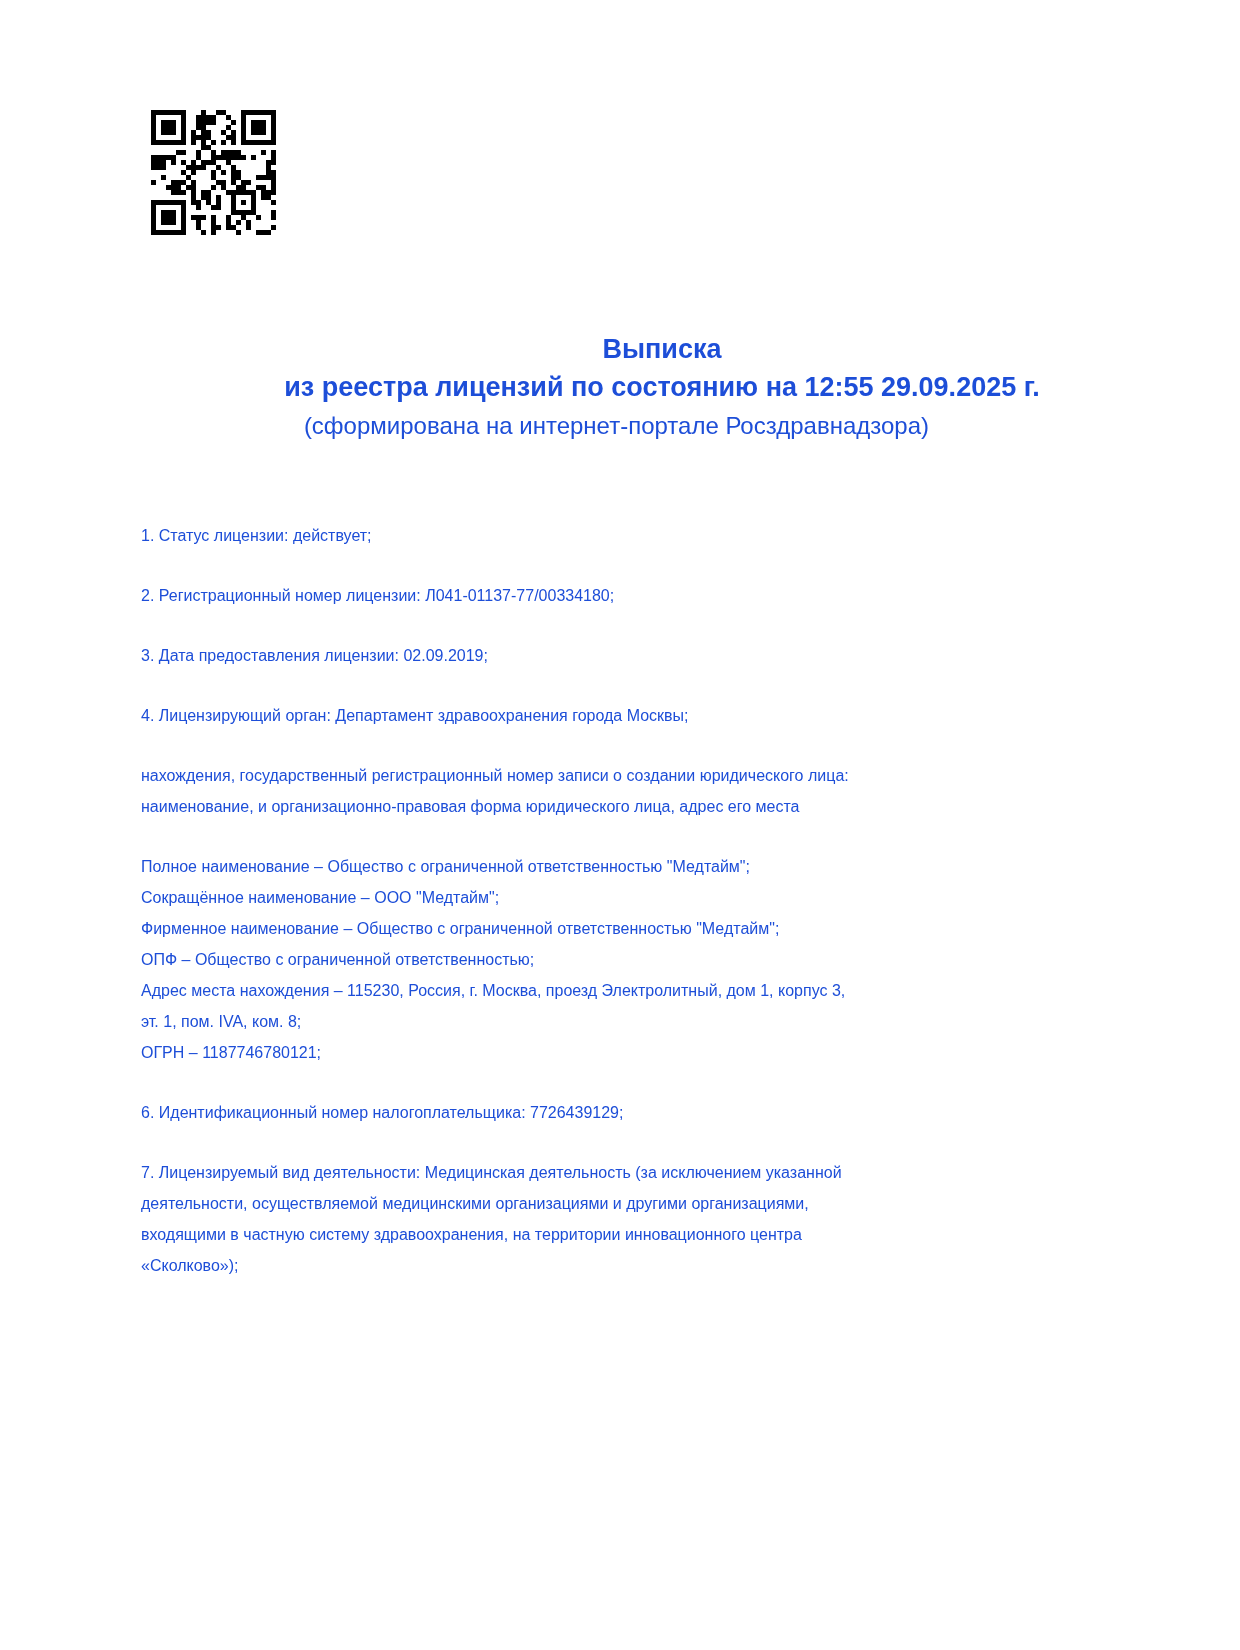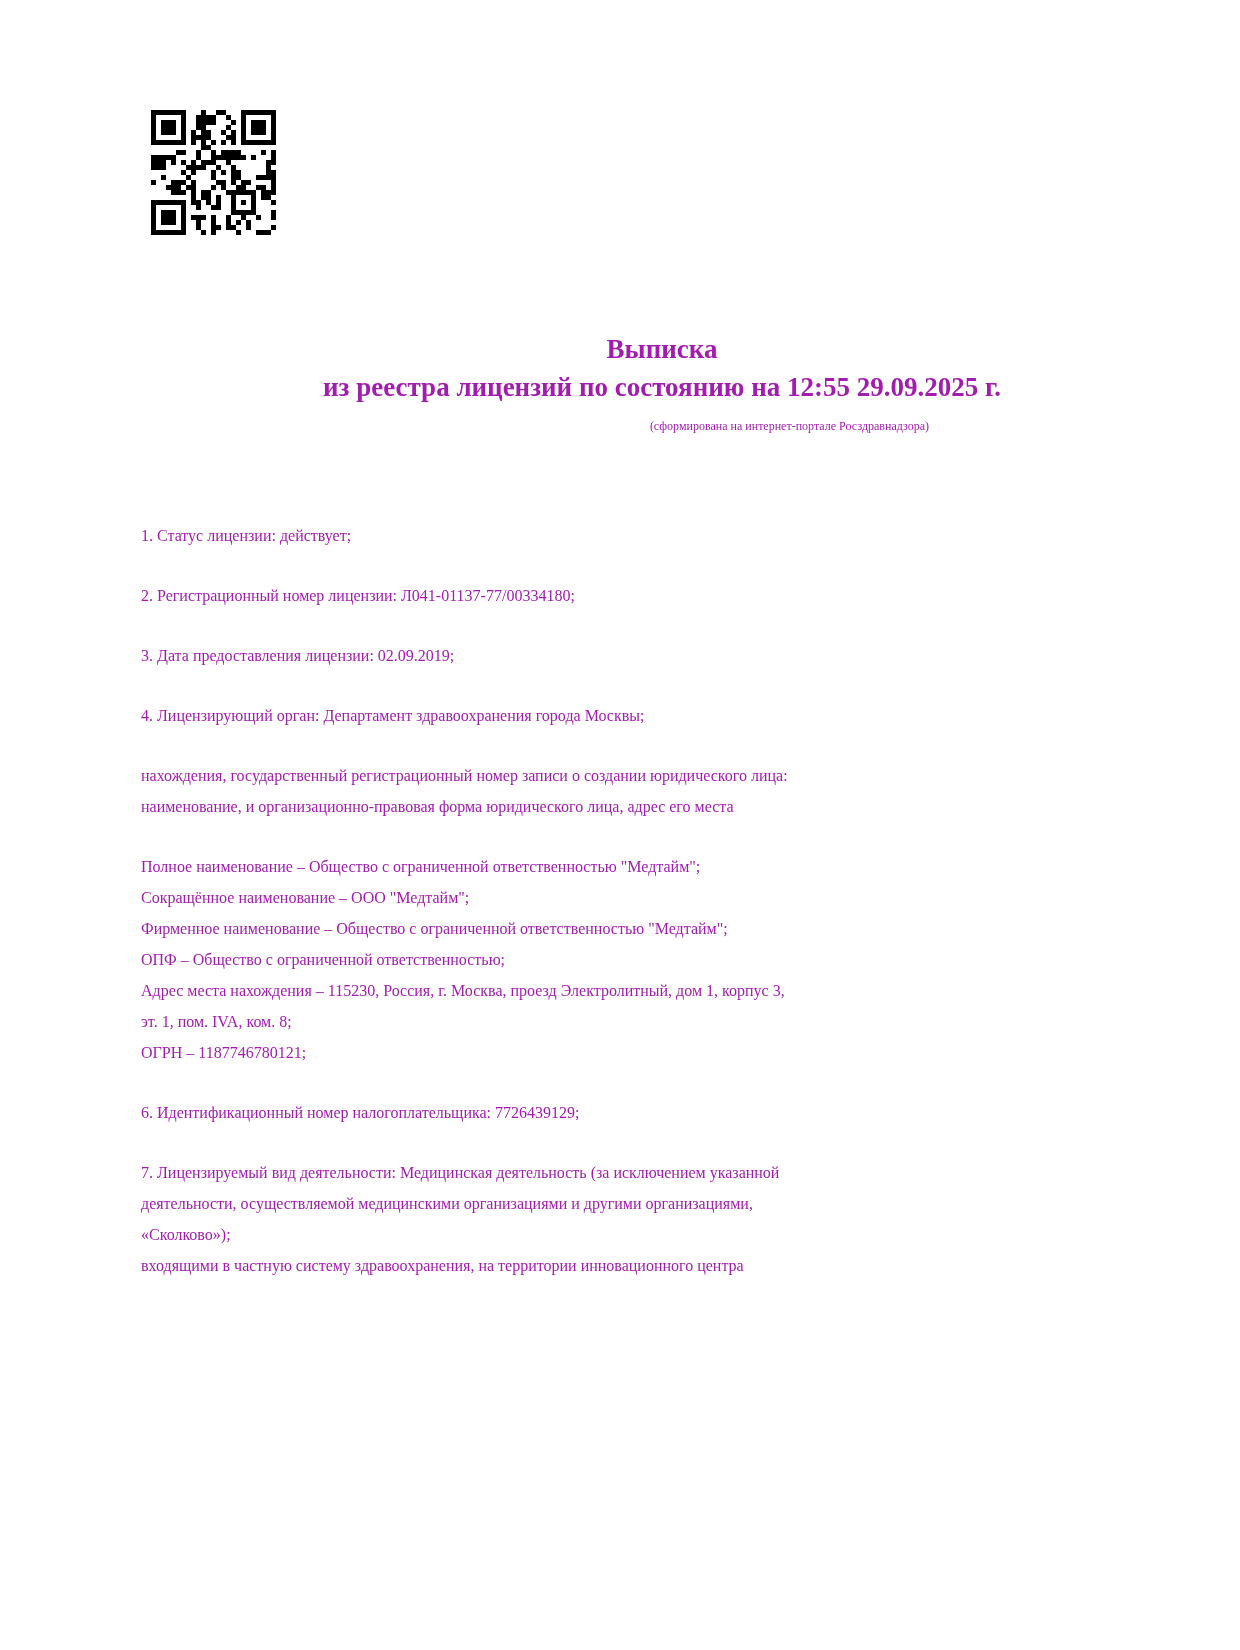--- a/index.html
+++ b/index.html
@@ -5,22 +5,22 @@
   html, body {
     margin: 0;
     padding: 0;
     background: #ffffff;
   }
   #page {
     position: relative;
     width: 1044px;
     height: 1650px;
     background: #ffffff;
-    font-family: Liberation Serif, serif;
-    color: #a21caf;
+    font-family: Liberation Sans, sans-serif;
+    color: #1d4ed8;
     overflow: hidden;
   }
   #qr {
     position: absolute;
     left: 150px;
     top: 109px;
     width: 127px;
     height: 127px;
   }
   #qr svg { display: block; }
@@ -32,21 +32,21 @@
     text-align: center;
     font-weight: bold;
     font-size: 27px;
     line-height: 38px;
     white-space: nowrap;
   }
   .formation-note {
     position: absolute;
     top: 414px;
     right: 115px;
-    font-size: 12px;
+    font-size: 24px;
     line-height: 24px;
     white-space: nowrap;
   }
   .content {
     position: absolute;
     left: 141px;
     top: 520px;
     width: 1060px;
     font-size: 16px;
     line-height: 31px;
@@ -400,19 +400,19 @@
       <div class="line">ОГРН – 1187746780121;</div>
     </div>
 
     <div class="paragraph">
       <div class="line">6. Идентификационный номер налогоплательщика: 7726439129;</div>
     </div>
 
     <div class="paragraph">
       <div class="line">7. Лицензируемый вид деятельности: Медицинская деятельность (за исключением указанной</div>
       <div class="line">деятельности, осуществляемой медицинскими организациями и другими организациями,</div>
+      <div class="line">входящими в частную систему здравоохранения, на территории инновационного центра</div>
       <div class="line">«Сколково»);</div>
-      <div class="line">входящими в частную систему здравоохранения, на территории инновационного центра</div>
     </div>
 
 
   </div>
 </div>
 
 </body></html>

